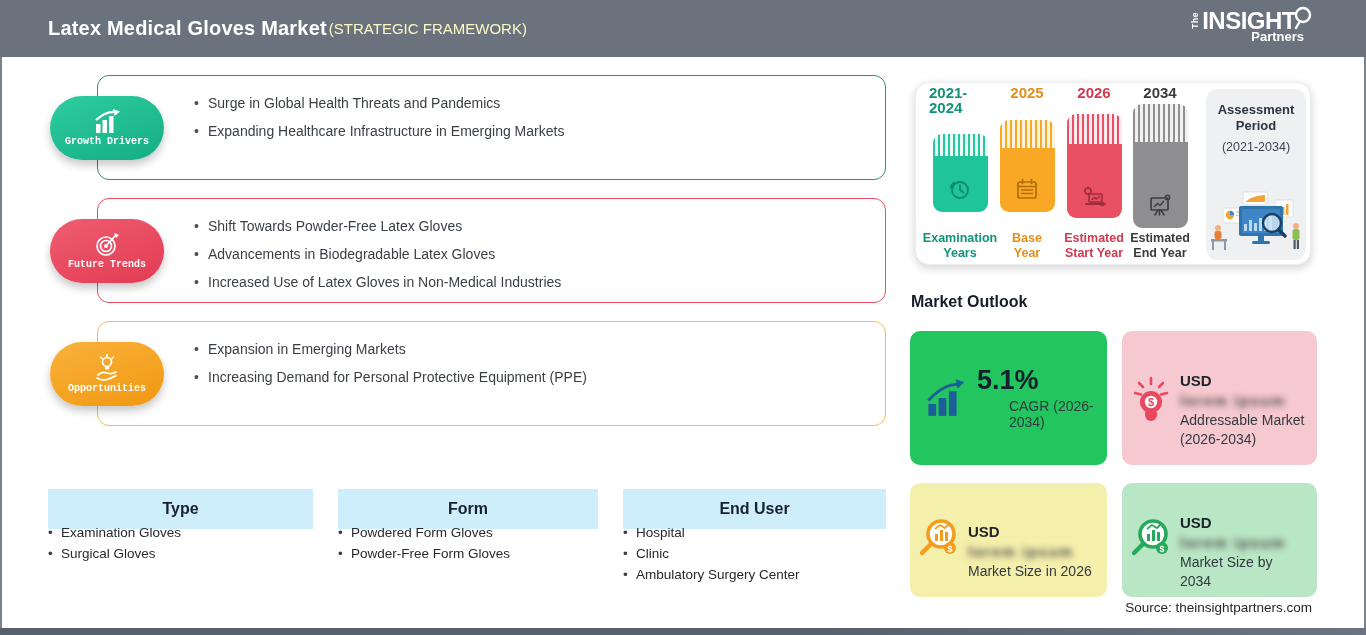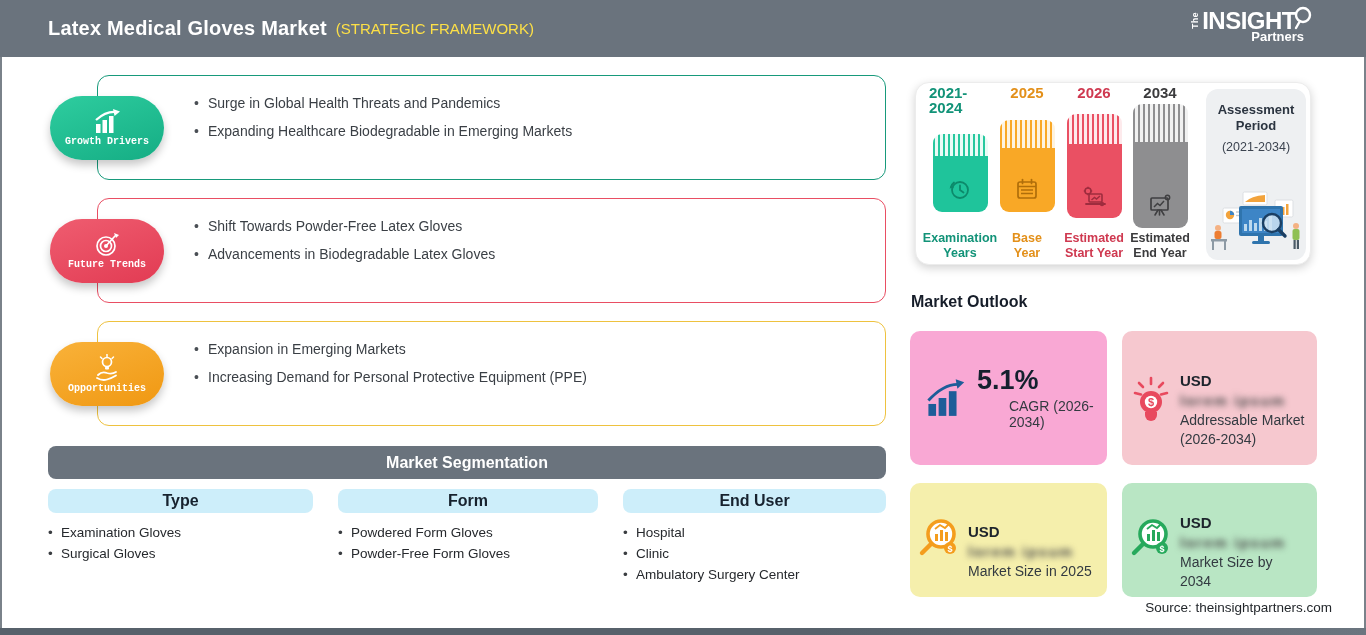--- a/index.html
+++ b/index.html
@@ -3,21 +3,21 @@
 <meta charset="utf-8">
 <style>
   * { margin:0; padding:0; box-sizing:border-box; }
   body { font-family:"Liberation Sans", sans-serif; background:#fff; }
   .page { position:relative; width:1366px; height:635px; background:#fff; overflow:hidden; }
 
   
   .header { position:absolute; left:0; top:0; width:1366px; height:57px;
             background:#6a737d; display:flex; align-items:center; }
   .header-title { margin-left:48px; color:#fff; font-size:20px; font-weight:700; letter-spacing:.2px; }
-  .header-subtitle { color:#fde047; font-size:15px; font-weight:500; margin-left:9px; }
+  .header-subtitle { color:#fef9c3; font-size:15px; font-weight:500; margin-left:2px; }
   .logo { position:absolute; right:52px; top:9px; color:#fff; }
   .logo-top { display:flex; align-items:flex-start; }
   .logo-the { writing-mode:vertical-rl; transform:rotate(180deg); font-size:8.5px; font-weight:700;
               letter-spacing:.5px; margin-right:2px; margin-top:3px; }
   .logo-insight { font-size:24px; font-weight:800; letter-spacing:-.5px; line-height:1; }
   .logo-mag { margin-left:-4px; margin-top:-3px; }
   .logo-partners { text-align:right; font-size:13px; font-weight:700; margin-top:-4px; padding-right:10px; }
 
   
   .edge-left  { position:absolute; left:0; top:57px; width:2px; height:578px; background:#7a828a; }
@@ -40,21 +40,21 @@
            color:#fff; font-weight:700; font-size:10px; box-shadow:0 5px 9px rgba(0,0,0,.22);font-family:Liberation Mono, monospace; }
   .badge-drivers       { top:96px;  background:linear-gradient(160deg,#2ecd9f,#15ad84); }
   .badge-trends        { top:219px; background:linear-gradient(160deg,#ef5d70,#e23b53); }
   .badge-opportunities { top:342px; background:linear-gradient(160deg,#f9b23a,#f09812); }
   .badge .badge-label { margin-top:2px; line-height:1; }
 
   
   .seg-bar { position:absolute; left:48px; top:446px; width:838px; height:33px; background:#6a737d;
              border-radius:8px; color:#fff; font-size:16px; font-weight:700;
              display:flex; align-items:center; justify-content:center; }
-  .seg-header { position:absolute; top:489px; height:24px; background:#cdeefa; border-radius:8px;
+  .seg-header { position:absolute; top:489px; height:40px; background:#cdeefa; border-radius:0;
                 display:flex; align-items:center; justify-content:center;
                 font-size:16px; font-weight:700; color:#17222e; }
   .seg-header-type { left:48px;  width:265px; }
   .seg-header-form { left:338px; width:260px; }
   .seg-header-end  { left:623px; width:263px; }
   .seg-list { position:absolute; top:525px; list-style:none; }
   .seg-list-type { left:48px; }  .seg-list-form { left:338px; }  .seg-list-end { left:623px; }
   .seg-list li { position:relative; font-size:13.5px; color:#26292d; height:21px; padding-left:13px; }
   .seg-list li::before { content:"•"; position:absolute; left:0; top:0; color:#3a3d41; }
 
@@ -95,35 +95,35 @@
   .assess-panel { position:absolute; left:290px; top:6px; width:100px; height:171px;
                   background:#eef0f2; border-radius:12px; display:flex; flex-direction:column;
                   align-items:center; padding-top:13px; }
   .assess-title { font-size:13px; font-weight:700; color:#2b3440; text-align:center; line-height:1.25; }
   .assess-range { font-size:12.5px; color:#3c4450; margin-top:5px; }
   .assess-illustration { margin-top:auto; margin-bottom:4px; }
 
   
   .outlook-heading { position:absolute; left:911px; top:293px; font-size:16px; font-weight:800; color:#161d29; }
   .card { position:absolute; border-radius:10px; display:flex; align-items:center; }
-  .card-cagr { left:910px; top:331px; width:197px; height:134px; background:#f9a8d4; padding-left:15px; }
+  .card-cagr { left:910px; top:331px; width:197px; height:134px; background:#22c55e; padding-left:15px; }
   .card-addr { left:1122px; top:331px; width:195px; height:134px; background:#f6c8cf; }
   .card-2025 { left:910px; top:483px; width:197px; height:114px; background:#f5efac; }
   .card-2034 { left:1122px; top:483px; width:195px; height:114px; background:#b9e6c4; }
   .card-icon-col { width:58px; flex:0 0 58px; display:flex; justify-content:center; }
   .card-text-col { flex:1; padding-right:10px; }
   .card-value { font-size:27px; font-weight:800; color:#14202e; line-height:1.1; }
   .card-sub { font-size:14px; color:#333a41; margin-top:3px;margin-left:32px; }
   .card-usd { font-size:15px; font-weight:800; color:#1d242c;margin-top:24px; }
   .blurred { display:inline-block; filter:blur(3px); font-weight:700; color:#4c4c4c;
              font-size:15px; letter-spacing:1.5px; margin:3px 0 2px; }
   .card-label { font-size:14px; color:#333a41; line-height:1.35; }
   .cagr-text { margin-left:11px; }
 
-  .source-note { position:absolute; right:34px; top:600px; font-size:13.5px; color:#23272b; }
+  .source-note { position:absolute; right:54px; top:600px; font-size:13.5px; color:#23272b; }
 </style>
 </head>
 <body>
 
 <div class="page">
 
   <div class="header">
     <span class="header-title">Latex Medical Gloves Market</span>
     <span class="header-subtitle">(STRATEGIC FRAMEWORK)</span>
     <div class="logo">
@@ -138,38 +138,39 @@
       <div class="logo-partners">Partners</div>
     </div>
   </div>
   <div class="edge-left"></div>
   <div class="edge-right"></div>
   <div class="bottom-strip"></div>
 
   <div class="section-box box-drivers">
     <ul>
       <li>Surge in Global Health Threats and Pandemics</li>
-      <li>Expanding Healthcare Biodegradable in Emerging Markets</li>
+      <li>Expanding Healthcare Infrastructure in Emerging Markets</li>
     </ul>
   </div>
   <div class="badge badge-drivers">
     <svg width="32" height="26" viewBox="0 0 32 26">
       <rect x="5" y="15" width="4.5" height="9" fill="#fff"></rect>
       <rect x="11.5" y="11" width="4.5" height="13" fill="#fff"></rect>
       <rect x="18" y="7" width="4.5" height="17" fill="#fff"></rect>
       <path d="M5 11 Q 15 2 25 3" fill="none" stroke="#fff" stroke-width="2.2"></path>
       <polygon points="22,0 29,2.5 23.5,7" fill="#fff"></polygon>
     </svg>
     <span class="badge-label">Growth Drivers</span>
   </div>
 
   <div class="section-box box-trends">
     <ul>
       <li>Shift Towards Powder-Free Latex Gloves</li>
       <li>Advancements in Biodegradable Latex Gloves</li>
+      <li>Increased Use of Latex Gloves in Non-Medical Industries</li>
     </ul>
   </div>
   <div class="badge badge-trends">
     <svg width="28" height="26" viewBox="0 0 28 26">
       <circle cx="13" cy="14" r="9" fill="none" stroke="#fff" stroke-width="1.7"></circle>
       <circle cx="13" cy="14" r="5.5" fill="none" stroke="#fff" stroke-width="1.7"></circle>
       <circle cx="13" cy="14" r="2" fill="#fff"></circle>
       <line x1="13" y1="14" x2="22" y2="4" stroke="#fff" stroke-width="1.7" stroke-linecap="round"></line>
       <polygon points="21,1 26,3 23,6" fill="#fff"></polygon>
     </svg>
@@ -188,21 +189,20 @@
       <rect x="13" y="12.5" width="4" height="3" rx="1" fill="#fff"></rect>
       <line x1="15" y1="0.5" x2="15" y2="2.5" stroke="#fff" stroke-width="1.5" stroke-linecap="round"></line>
       <line x1="8.5" y1="3" x2="10" y2="4.5" stroke="#fff" stroke-width="1.5" stroke-linecap="round"></line>
       <line x1="21.5" y1="3" x2="20" y2="4.5" stroke="#fff" stroke-width="1.5" stroke-linecap="round"></line>
       <path d="M6 21 q4 -4 9 -2 q5 1.5 9 -1" fill="none" stroke="#fff" stroke-width="1.8" stroke-linecap="round"></path>
       <path d="M5 24 q5 3 10 1.5 q5 -1.5 9 -4" fill="none" stroke="#fff" stroke-width="1.8" stroke-linecap="round"></path>
     </svg>
     <span class="badge-label">Opportunities</span>
   </div>
 
-  <div class="seg-bar">Market Segmentation</div>
   <div class="seg-header seg-header-type">Type</div>
   <div class="seg-header seg-header-form">Form</div>
   <div class="seg-header seg-header-end">End User</div>
   <ul class="seg-list seg-list-type">
     <li>Examination Gloves</li>
     <li>Surgical Gloves</li>
   </ul>
   <ul class="seg-list seg-list-form">
     <li>Powdered Form Gloves</li>
     <li>Powder-Free Form Gloves</li>
@@ -387,21 +387,21 @@
         <rect x="32" y="18" width="3" height="9" fill="#f49d1d"></rect>
         <polyline points="22,15 27,11 32,14 36,10" fill="none" stroke="#f49d1d" stroke-width="1.8"></polyline>
         <line x1="18" y1="30" x2="9" y2="39" stroke="#f49d1d" stroke-width="4.4" stroke-linecap="round"></line>
         <circle cx="37" cy="34" r="6" fill="#f49d1d"></circle>
         <text x="37" y="38" text-anchor="middle" font-size="9" font-weight="bold" fill="#fff" font-family="Liberation Sans, sans-serif">$</text>
       </svg>
     </div>
     <div class="card-text-col">
       <div class="card-usd">USD</div>
       <span class="blurred">lorem ipsum</span>
-      <div class="card-label">Market Size in 2025</div>
+      <div class="card-label">Market Size in 2026</div>
     </div>
   </div>
 
   <div class="card card-2034">
     <div class="card-icon-col">
       <svg width="52" height="52" viewBox="0 0 52 52">
         <circle cx="28" cy="20" r="13" fill="#fff" stroke="#27a95c" stroke-width="3.6"></circle>
         <rect x="22" y="20" width="3" height="7" fill="#27a95c"></rect>
         <rect x="27" y="16" width="3" height="11" fill="#27a95c"></rect>
         <rect x="32" y="18" width="3" height="9" fill="#27a95c"></rect>

